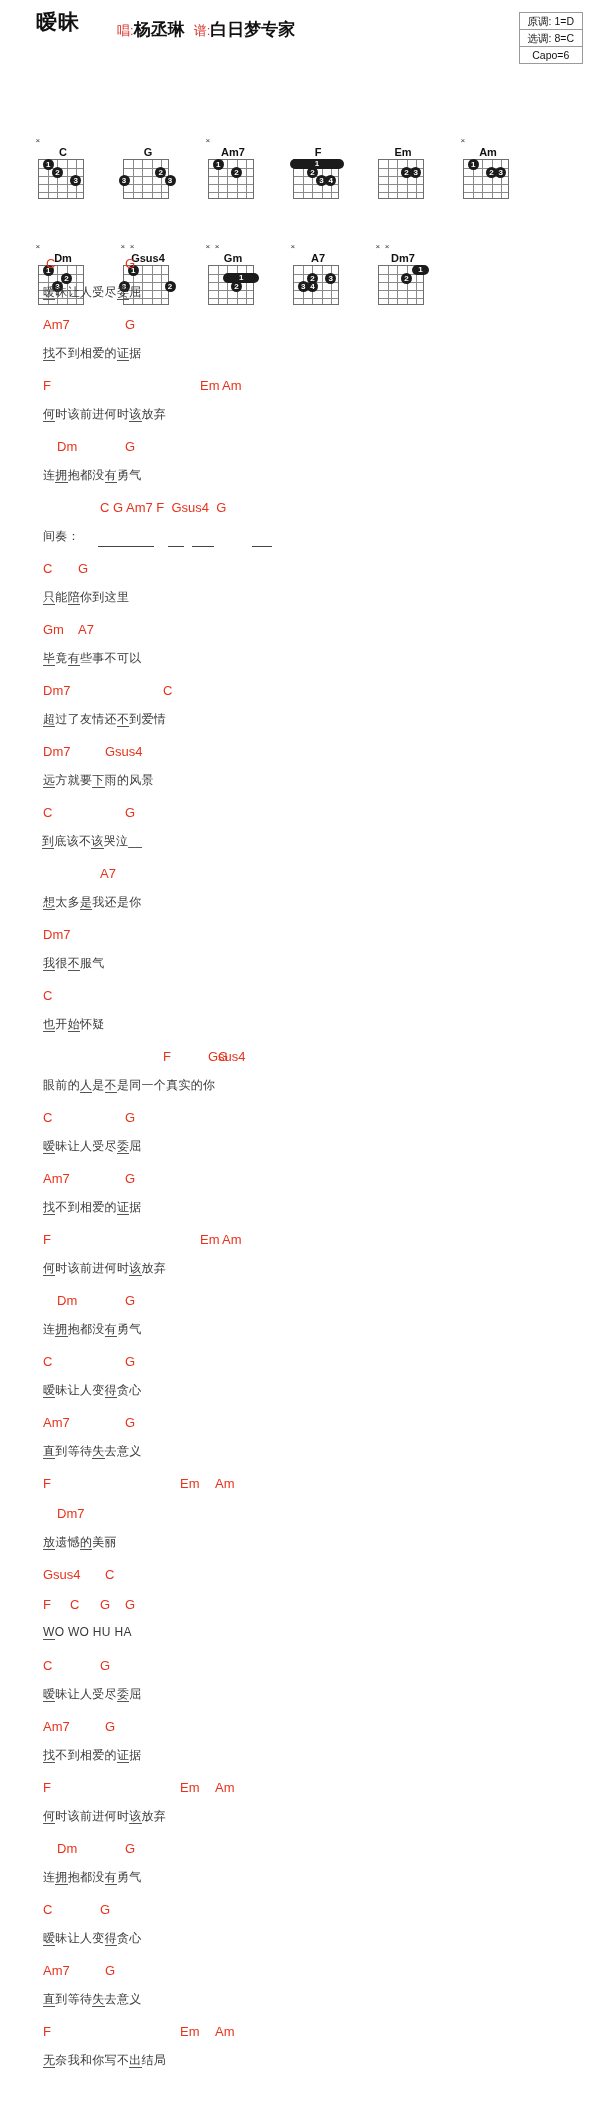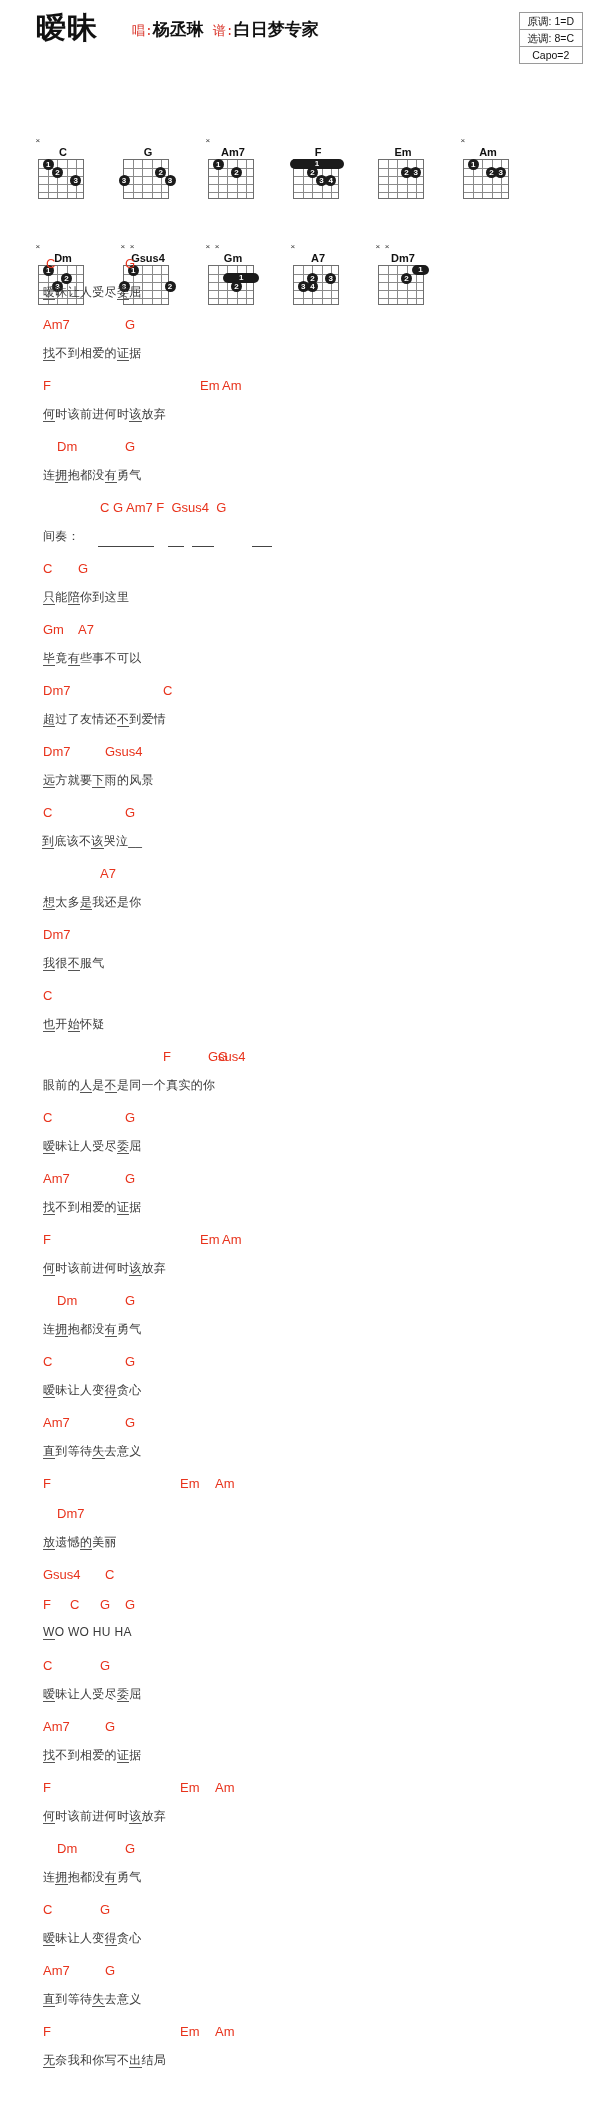--- a/index.html
+++ b/index.html
@@ -8,24 +8,24 @@
     background:#ffffff;
     font-family:"Liberation Sans","DejaVu Sans",sans-serif;
     -webkit-font-smoothing:none;
   }
   .page{position:relative;width:597px;min-height:2121px;overflow:hidden;}
 
   
   .header{position:relative;height:66px;}
   .title{
     position:absolute;left:36px;top:8px;
-    font-size:30px;font-weight:bold;color:#111;
+    font-size:21px;font-weight:bold;color:#111;
     letter-spacing:1px;
   }
-  .credit{position:absolute;left:132px;top:18px;font-size:15px;white-space:nowrap;font-family:Liberation Mono, monospace;}
+  .credit{position:absolute;left:117px;top:18px;font-size:15px;white-space:nowrap;}
   .credit .lbl{color:#d93025;font-size:13px;}
   .credit .nm{color:#111;font-size:17px;font-weight:bold;}
   .credit .sp{display:inline-block;width:9px;}
 
   .keybox{
     position:absolute;right:14px;top:12px;
     border:1px solid #9a9a9a;
     font-size:10.5px;color:#111;
     background:#fff;
     line-height:1;
@@ -96,21 +96,21 @@
 <div class="page">
 
   <div class="header">
     <div class="title">暧昧</div>
     <div class="credit">
       <span class="lbl">唱:</span><span class="nm">杨丞琳</span><span class="sp"></span><span class="lbl">谱:</span><span class="nm">白日梦专家</span>
     </div>
     <div class="keybox">
       <div class="kr">原调: 1=D</div>
       <div class="kr">选调: 8=C</div>
-      <div class="kr">Capo=2</div>
+      <div class="kr">Capo=6</div>
     </div>
   </div>
 
   <div id="diagrams" style="position:relative;height:180px;">
       <div class="chord" style="left: 30px; top: 80px;">
         <div class="cname">C</div>
         <div class="mutes">
           <span class="x" style="left: -2.5px;">×</span>
         </div>
         <div class="grid">

